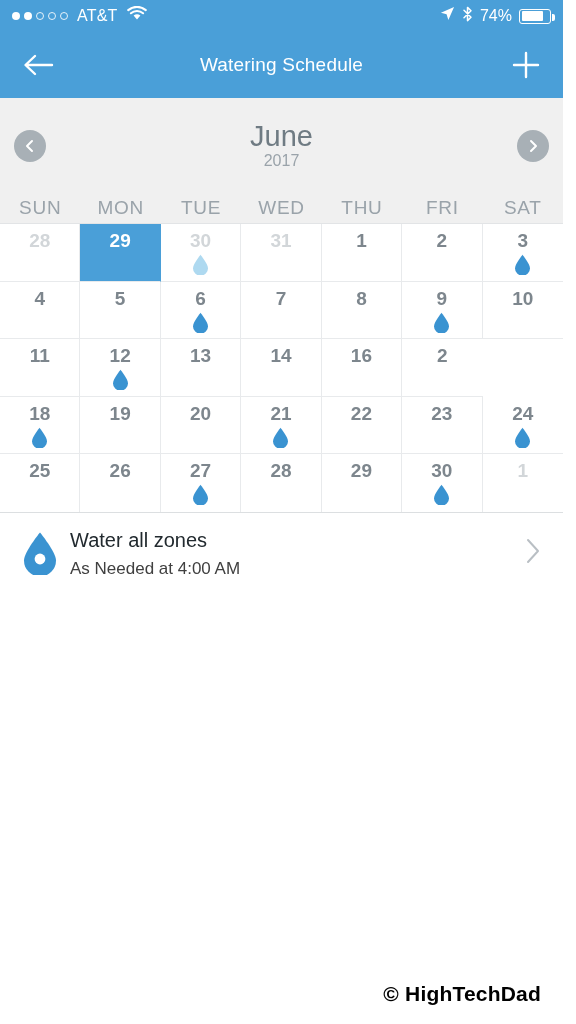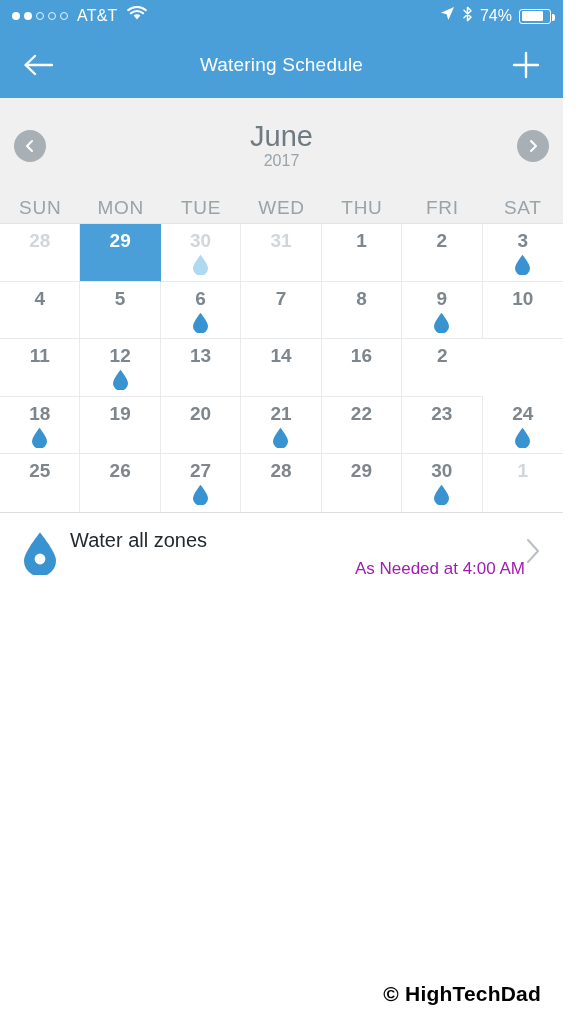--- a/index.html
+++ b/index.html
@@ -97,21 +97,21 @@
 
   
   .list-sep { height:1px; background:#dcdfe1; }
   .list-item {
     display:flex; align-items:center; padding:14px 18px 16px 18px;
     background:#ffffff; cursor:pointer; position:relative;
   }
   .li-icon { width:44px; flex:0 0 44px; display:flex; align-items:center; justify-content:center; }
   .li-text { margin-left:8px; flex:1; }
   .li-title { font-size:20px; color:#222a2f; line-height:1.35; }
-  .li-sub { font-size:17px; color:#a21caf; line-height:1.4; margin-top:3px;text-align:right; }
+  .li-sub { font-size:17px; color:#404040; line-height:1.4; margin-top:3px; }
   .li-chev { margin-left:auto; padding-right:4px; }
   .watermark {
     position:absolute; right:22px; bottom:18px;
     font-size:21px; font-weight:bold; color:#000000;
     letter-spacing:.2px; display:flex; align-items:center; gap:6px;
   }
 </style>
 </head>
 <body>
 

